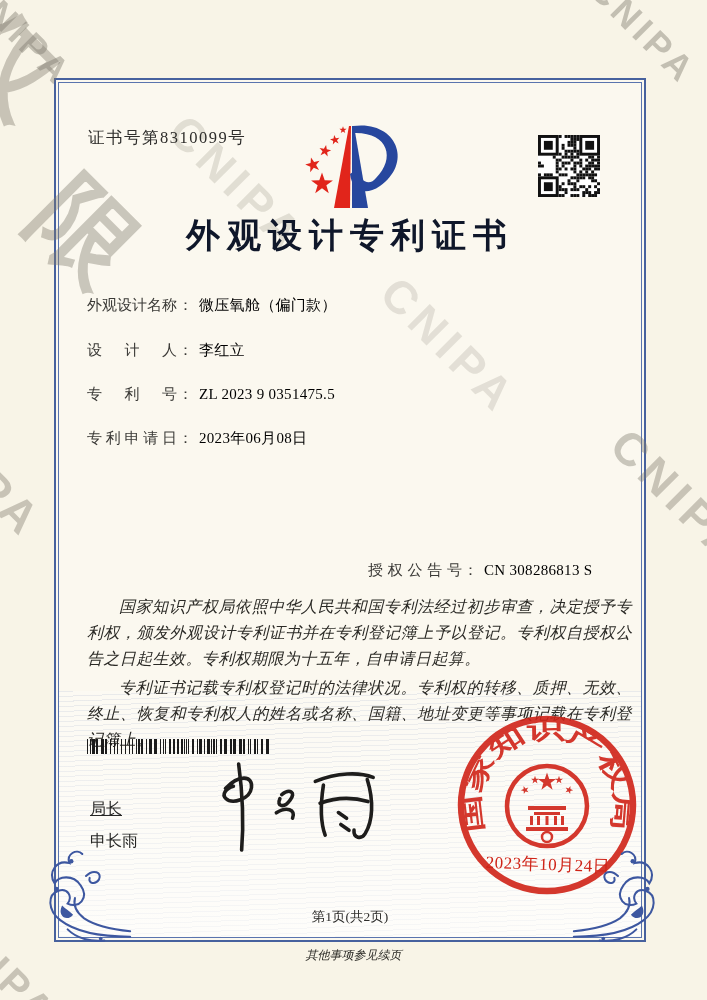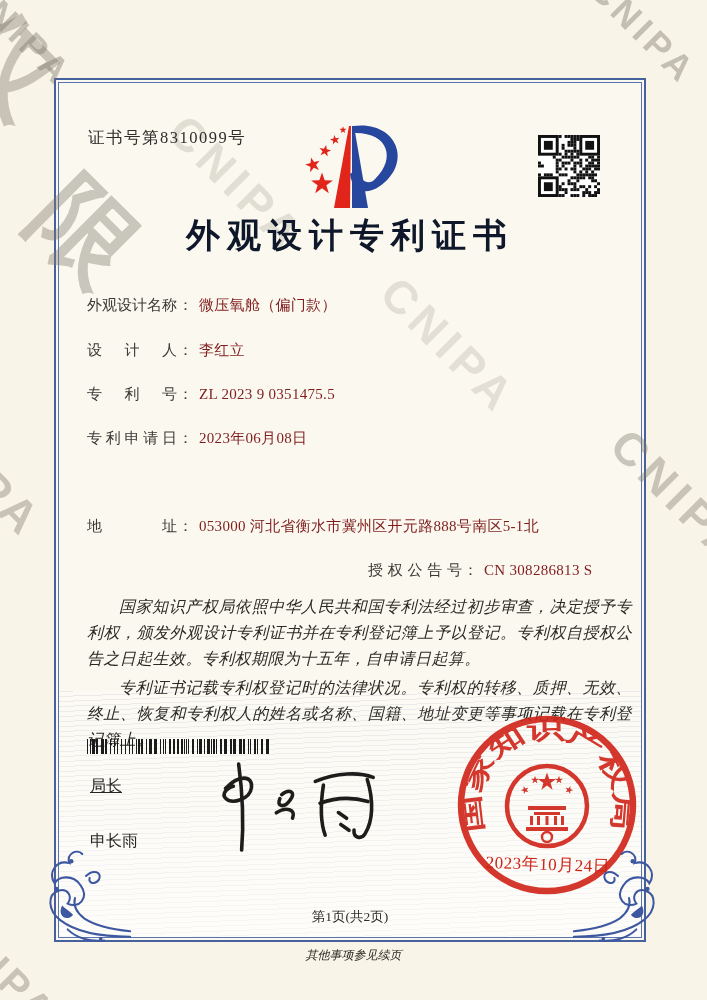--- a/index.html
+++ b/index.html
@@ -15,21 +15,21 @@
              repeating-linear-gradient(178deg,rgba(96,118,168,.16) 0 1px,rgba(0,0,0,0) 1px 5px);}
   .layer{position:absolute;inset:0;z-index:3;}
   .cert-no{position:absolute;left:88px;top:127px;font-size:16.5px;letter-spacing:1.5px;}
   .logo{position:absolute;left:292px;top:120px;}
   .qr{position:absolute;left:538px;top:135px;width:62px;height:62px;background:#fff;}
   .title{position:absolute;left:54px;top:213px;width:592px;text-align:center;
          font-size:34px;font-weight:bold;letter-spacing:7px;color:#0f172a;}
   .row{position:absolute;left:87px;height:22px;font-size:15px;white-space:nowrap;color:#3a3936;}
   .lbl{display:inline-block;width:90px;text-align:justify;text-align-last:justify;vertical-align:top;}
   .colon{display:inline-block;margin:0 6px 0 1px;}
-  .val{color:#7f1d1d;letter-spacing:.3px;text-align:right;}
+  .val{color:#000000;letter-spacing:.3px;text-align:right;}
   .grp2{position:absolute;left:281px;top:0;white-space:nowrap;}
   .grp2 .lbl{width:94px;}
   .paras{position:absolute;left:87px;top:594px;width:545px;font-size:16px;line-height:26px;
          font-style:italic;color:#2b2a26;text-align:justify;letter-spacing:.4px;}
   .paras p{margin:0 0 3px 0;text-indent:2em;}
   .barcode{position:absolute;left:87px;top:739px;}
   .signer{position:absolute;left:90px;font-family:"Liberation Sans",sans-serif;font-size:16px;color:#262625;}
   .signature{position:absolute;left:198px;top:752px;transform:rotate(-2deg);}
   .seal{position:absolute;left:452px;top:710px;opacity:.9;}
   .seal-date{position:absolute;left:468px;top:853px;width:160px;text-align:center;
@@ -268,23 +268,20 @@
     </div>
     <div class="row" style="top:341px;">
       <span class="lbl">设计人</span><span class="colon">：</span><span class="val">李红立</span>
     </div>
     <div class="row" style="top:385px;">
       <span class="lbl">专利号</span><span class="colon">：</span><span class="val">ZL 2023 9 0351475.5</span>
     </div>
     <div class="row" style="top:429px;">
       <span class="lbl">专利申请日</span><span class="colon">：</span><span class="val">2023年06月08日</span>
     </div>
-    <div class="row" style="top:517px;">
-      <span class="lbl">地址</span><span class="colon">：</span><span class="val">053000 河北省衡水市冀州区开元路888号南区5-1北</span>
-    </div>
     <div class="row" style="top:561px;">
       <span class="grp2"><span class="lbl">授权公告号</span><span class="colon">：</span><span class="val">CN 308286813 S</span></span>
     </div>
 
     <div class="paras">
       <p>国家知识产权局依照中华人民共和国专利法经过初步审查，决定授予专利权，颁发外观设计专利证书并在专利登记簿上予以登记。专利权自授权公告之日起生效。专利权期限为十五年，自申请日起算。</p>
       <p>专利证书记载专利权登记时的法律状况。专利权的转移、质押、无效、终止、恢复和专利权人的姓名或名称、国籍、地址变更等事项记载在专利登记簿上。</p>
     </div>
 
     <svg class="barcode" width="184" height="15" viewBox="0 0 184 15">
@@ -332,21 +329,21 @@
         <rect x="152" y="0" width="3" height="15" fill="#1b1b1b"></rect>
         <rect x="156" y="0" width="2" height="15" fill="#1b1b1b"></rect>
         <rect x="161" y="0" width="1" height="15" fill="#1b1b1b"></rect>
         <rect x="163" y="0" width="1" height="15" fill="#1b1b1b"></rect>
         <rect x="167" y="0" width="2" height="15" fill="#1b1b1b"></rect>
         <rect x="170" y="0" width="1" height="15" fill="#1b1b1b"></rect>
         <rect x="174" y="0" width="2" height="15" fill="#1b1b1b"></rect>
         <rect x="179" y="0" width="3" height="15" fill="#1b1b1b"></rect>
       </svg>
 
-    <div class="signer" style="top:776px;text-decoration:underline;">局长</div>
+    <div class="signer" style="top:799px;text-decoration:underline;">局长</div>
     <div class="signer" style="top:831px;">申长雨</div>
 
     <svg class="signature" width="200" height="100" viewBox="0 0 200 100">
       <g stroke="#1e1d1c" stroke-width="3.6" fill="none" stroke-linecap="round" stroke-linejoin="round">
         <path d="M28,34 C42,20 56,22 54,34 C52,46 34,50 28,44 C24,40 28,34 36,32"></path>
         <path d="M42,10 C45,40 45,70 42,96"></path>
         <path d="M84,42 C92,36 99,40 92,48 C86,56 78,54 82,46"></path>
         <path d="M78,60 C88,54 98,57 94,66"></path>
         <path d="M118,30 C140,22 162,22 176,28"></path>
         <path d="M126,34 C122,55 122,72 126,84"></path>

